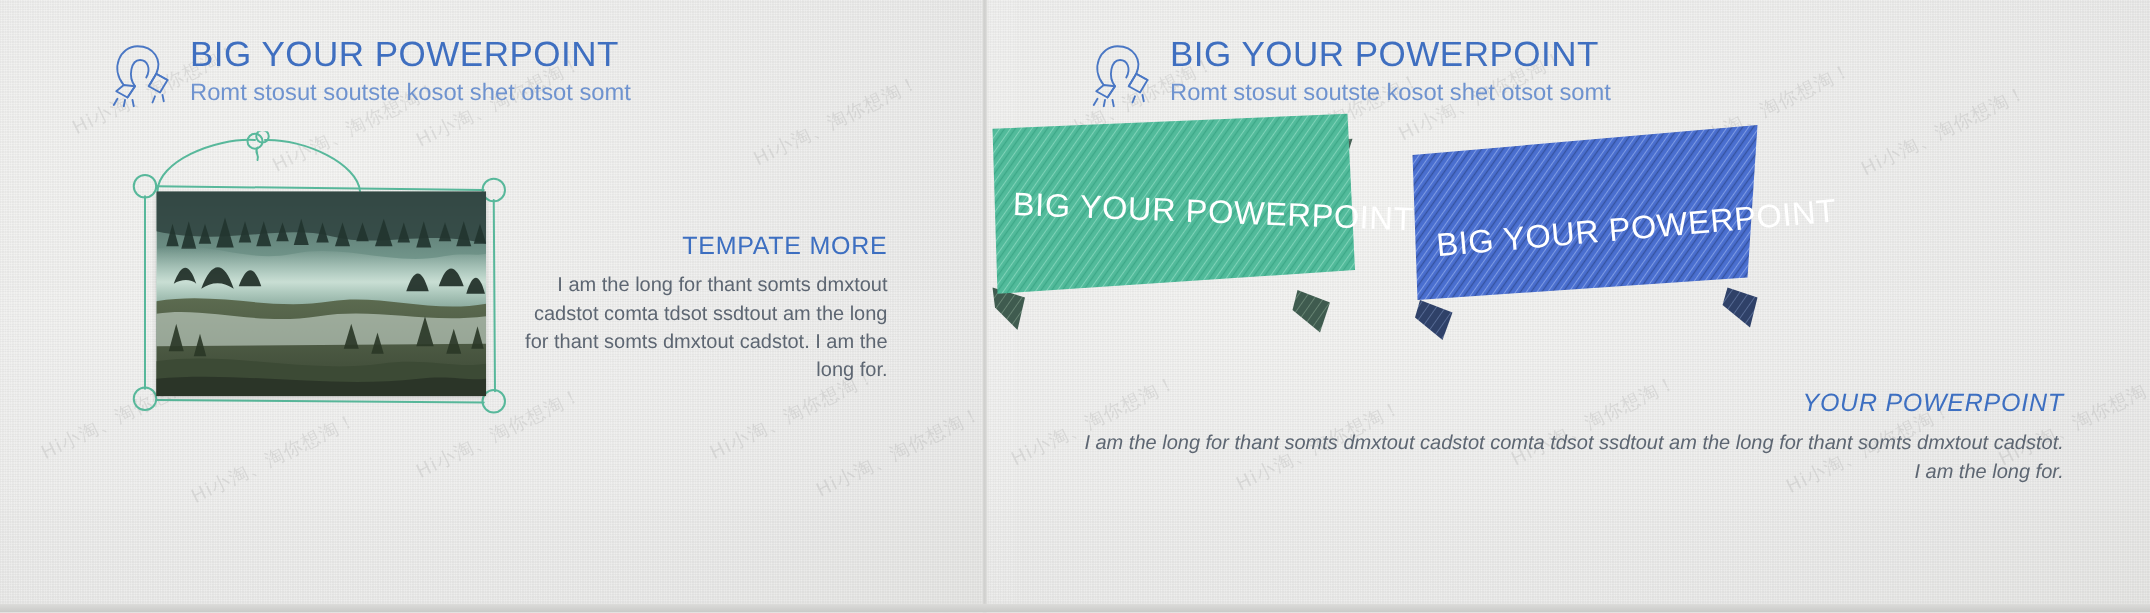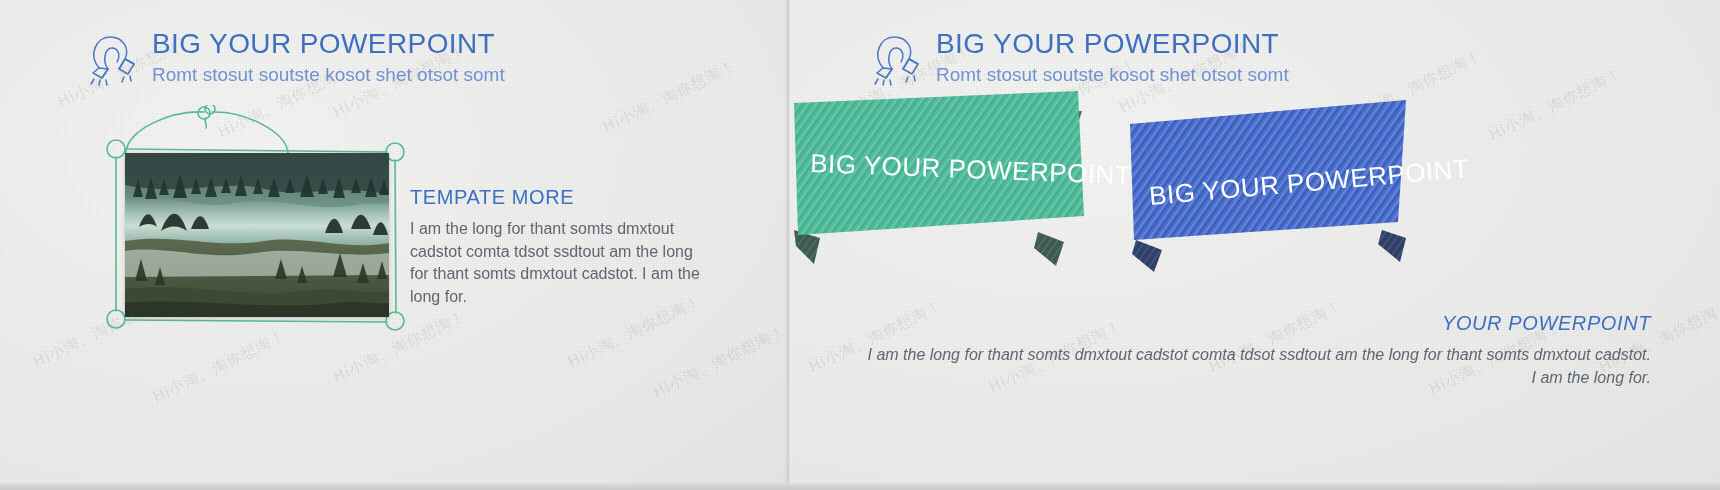--- a/index.html
+++ b/index.html
@@ -96,21 +96,21 @@
     overflow: hidden;
     box-shadow: 0 1px 4px rgba(0,0,0,0.18);
   }
   .photo-inner { position: absolute; inset: 0; }
 
   
   .left-text {
     position: absolute;
     left: 410px; top: 186px;
     width: 300px;
-    text-align: left;
+    text-align: right;
     z-index: 20;
   }
   .left-head {
     font-size: 20px;
     color: #3d6fc1;
     letter-spacing: 0.6px;
     margin-bottom: 9px;
   }
   .left-body {
     font-size: 16px;

